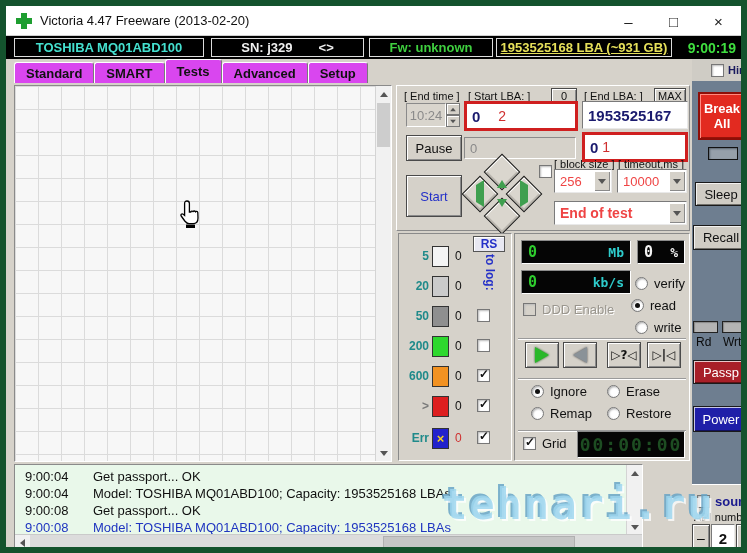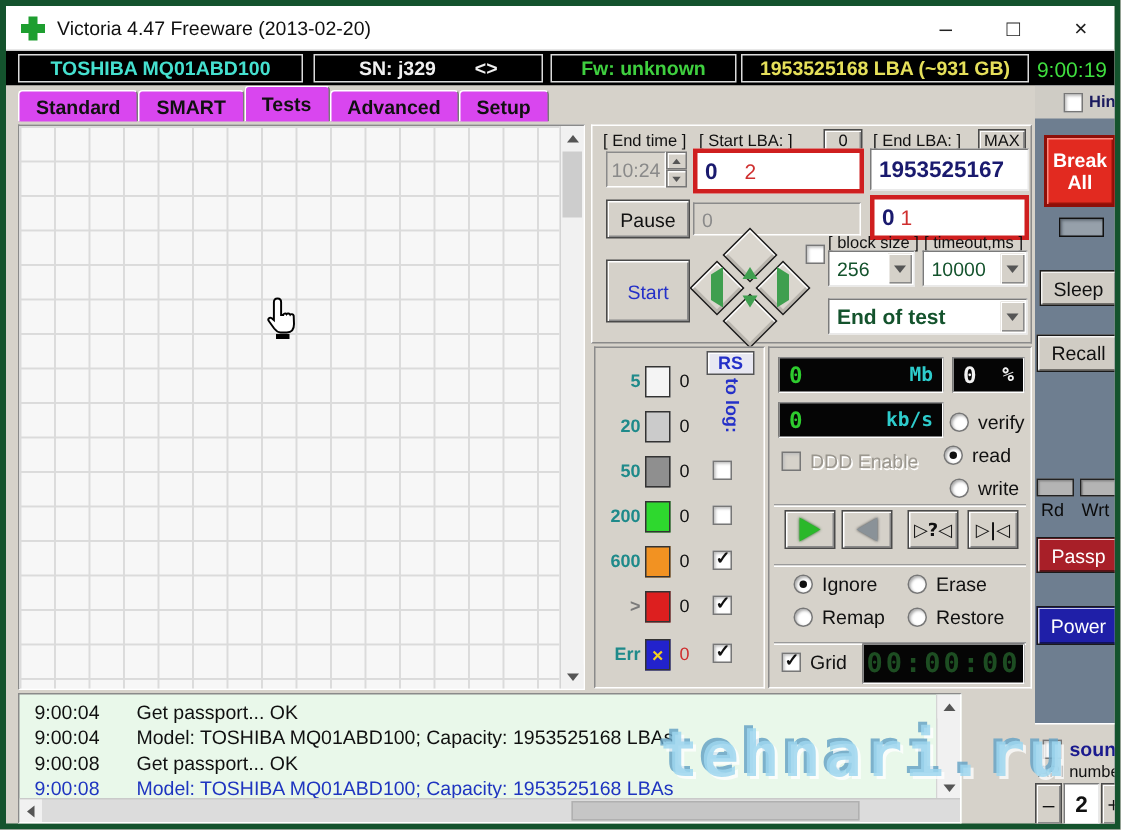--- a/index.html
+++ b/index.html
@@ -1,29 +1,29 @@
 <!DOCTYPE html>
 <html><head>
 <meta charset="utf-8">
 <style>
 *{box-sizing:border-box;margin:0;padding:0}
 body{background:#9a9a9a;font-family:"Liberation Sans",sans-serif}
-.window{position:relative;width:747px;height:553px;background:#d6d2ca;border:4px solid #14532d;overflow:hidden}
+.window{position:relative;width:747px;height:553px;background:#d6d2ca;border:6px solid #14532d;overflow:hidden}
 
 .titlebar{position:absolute;left:0;top:0;width:100%;height:30px;background:#fff;border-bottom:1px solid #cfcfcf}
 .app-icon{position:absolute;left:10px;top:7px;width:16px;height:16px;
  background:linear-gradient(#1e9e30,#1e9e30) center/16px 6px no-repeat,
             linear-gradient(#1e9e30,#1e9e30) center/6px 16px no-repeat}
 .title-text{position:absolute;left:34px;top:7px;font-size:13px;color:#111}
 .win-btns{position:absolute;right:0;top:0;display:flex}
 .win-btn{width:45px;height:30px;display:flex;align-items:center;justify-content:center;font-size:15px;color:#222}
 
 .statusbar{position:absolute;left:0;top:30px;width:100%;height:23px;background:#000}
 .seg{position:absolute;top:2px;height:19px;border:1px solid #dcdcdc;display:flex;align-items:center;justify-content:center;font-size:13px;font-weight:bold;gap:26px}
-.clock{position:absolute;right:5px;top:2px;height:19px;display:flex;align-items:center;font-size:14px;font-weight:normal}
+.clock{position:absolute;right:5px;top:2px;height:19px;display:flex;align-items:center;font-size:14px;font-weight:bold}
 
 .tabrow{position:absolute;left:0;top:53px;width:686px;height:24px;background:#d6d2ca}
 .tabs{position:absolute;left:8px;bottom:0;display:flex;align-items:flex-end}
 .tab{height:21px;padding:0 11px;background:#d946ef;border:1px solid #7a7a7a;border-bottom:none;border-top-color:#fff;border-left-color:#fff;border-radius:3px 3px 0 0;font-weight:bold;font-size:13px;display:flex;align-items:center;color:#111}
 .tab.active{height:24px;position:relative;z-index:2}
 .devrow{position:absolute;left:518px;top:57px;display:flex;align-items:center;gap:5px}
 .dim{color:#9a9a9a;text-shadow:1px 1px 0 #fff;font-weight:bold;font-size:12px}
 .device{color:#2430c8;font-weight:bold;font-size:14px}
 
 .radio{width:13px;height:13px;border-radius:50%;background:#fff;border:1px solid #777;box-shadow:inset 1px 1px 2px #aaa;position:relative;flex:none}
@@ -45,21 +45,21 @@
 .vscroll{position:absolute;right:0;top:0;bottom:0;width:16px;background:#f1f1f1;border-left:1px solid #d4d4d4}
 .sb-btn{position:absolute;left:0;width:15px;height:16px;display:flex;align-items:center;justify-content:center;background:#f1f1f1}
 .sb-thumb{position:absolute;left:1px;width:13px;background:#cdcdcd}
 
 .testpanel{position:absolute;left:390px;top:79px;width:294px;height:146px;background:#d6d2ca;border:1px solid;border-color:#fff #8a8a8a #8a8a8a #fff}
 .red-field{position:absolute;background:#fff;border:3px solid #cf1f1f;display:flex;align-items:center;gap:18px;padding:0 5px;font-size:15px}
 .white-field{position:absolute;background:#fff;border:1px solid;border-color:#7a7a7a #e9e9e9 #e9e9e9 #7a7a7a;display:flex;align-items:center;padding:0 5px;font-size:15px}
 .disabled-field{position:absolute;background:#d6d2ca;border:1px solid;border-color:#8a8a8a #fff #fff #8a8a8a;color:#8a8a8a;font-size:13px;display:flex;align-items:center;padding:0 5px}
 .navy{color:#1a1a6e;font-weight:bold}
 .redtxt{color:#cf2f2f;font-size:14px}
-.combo{position:absolute;background:#fff;border:1px solid;border-color:#7a7a7a #e9e9e9 #e9e9e9 #7a7a7a;display:flex;align-items:center;padding:0 20px 0 5px;font-size:13px;color:#14532d}
+.combo{position:absolute;background:#fff;border:1px solid;border-color:#7a7a7a #e9e9e9 #e9e9e9 #7a7a7a;display:flex;align-items:center;padding:0 20px 0 5px;font-size:13px;color:#ef4444}
 .combo .arr{position:absolute;right:1px;top:1px;bottom:1px;width:16px;background:#d5d1c9;box-shadow:inset 1px 1px 0 #fff,inset -1px -1px 0 #8a8a8a;display:flex;align-items:center;justify-content:center}
 .spin{position:absolute;display:flex}
 .spin .val{width:40px;height:24px;background:#d9d5cd;border:1px solid;border-color:#8a8a8a #fff #fff #8a8a8a;color:#8a8a8a;font-size:13px;display:flex;align-items:center;justify-content:center}
 .spin .col{display:flex;flex-direction:column}
 .spin .s{width:14px;height:12px;background:#d5d1c9;border:1px solid #777;box-shadow:inset 1px 1px 0 #fff;display:flex;align-items:center;justify-content:center}
 .diamond{position:absolute;width:26px;height:26px;background:#dad6ce;border:1px solid #1a1a1a;box-shadow:inset 1px 1px 0 #fff,inset -2px -2px 0 #b9b5ad;transform:rotate(45deg);display:flex;align-items:center;justify-content:center}
 .diamond>span{transform:rotate(-45deg)}
 .gt-up{width:0;height:0;border-left:5px solid transparent;border-right:5px solid transparent;border-bottom:8px solid #3f9f4f}
 .gt-down{width:0;height:0;border-left:5px solid transparent;border-right:5px solid transparent;border-top:8px solid #3f9f4f}
 .gt-left{width:0;height:0;border-top:5px solid transparent;border-bottom:5px solid transparent;border-right:8px solid #3f9f4f}
@@ -125,21 +125,21 @@
     </div>
   </div>
 
   <div class="statusbar">
     <div class="seg" style="left: 8px; width: 190px; color: rgb(69, 224, 207);">TOSHIBA MQ01ABD100</div>
     <div class="seg" style="left:205px;width:153px">
       <span style="color: rgb(240, 240, 240);">SN: j329</span>
       <span style="color: rgb(240, 240, 240);">&lt;&gt;</span>
     </div>
     <div class="seg" style="left: 363px; width: 124px; color: rgb(63, 207, 63);">Fw: unknown</div>
-    <div class="seg" style="left: 490px; width: 192px; color: rgb(230, 224, 90);">1953525168 LBA (~931 GB)</div>
+    <div class="seg" style="left: 490px; width: 176px; color: rgb(230, 224, 90); text-decoration: underline;">1953525168 LBA (~931 GB)</div>
     <div class="clock" style="color: rgb(63, 223, 63);">9:00:19</div>
   </div>
 
   <div class="tabrow">
     <div class="tabs">
       <div class="tab">Standard</div>
       <div class="tab">SMART</div>
       <div class="tab active">Tests</div>
       <div class="tab">Advanced</div>
       <div class="tab">Setup</div>

